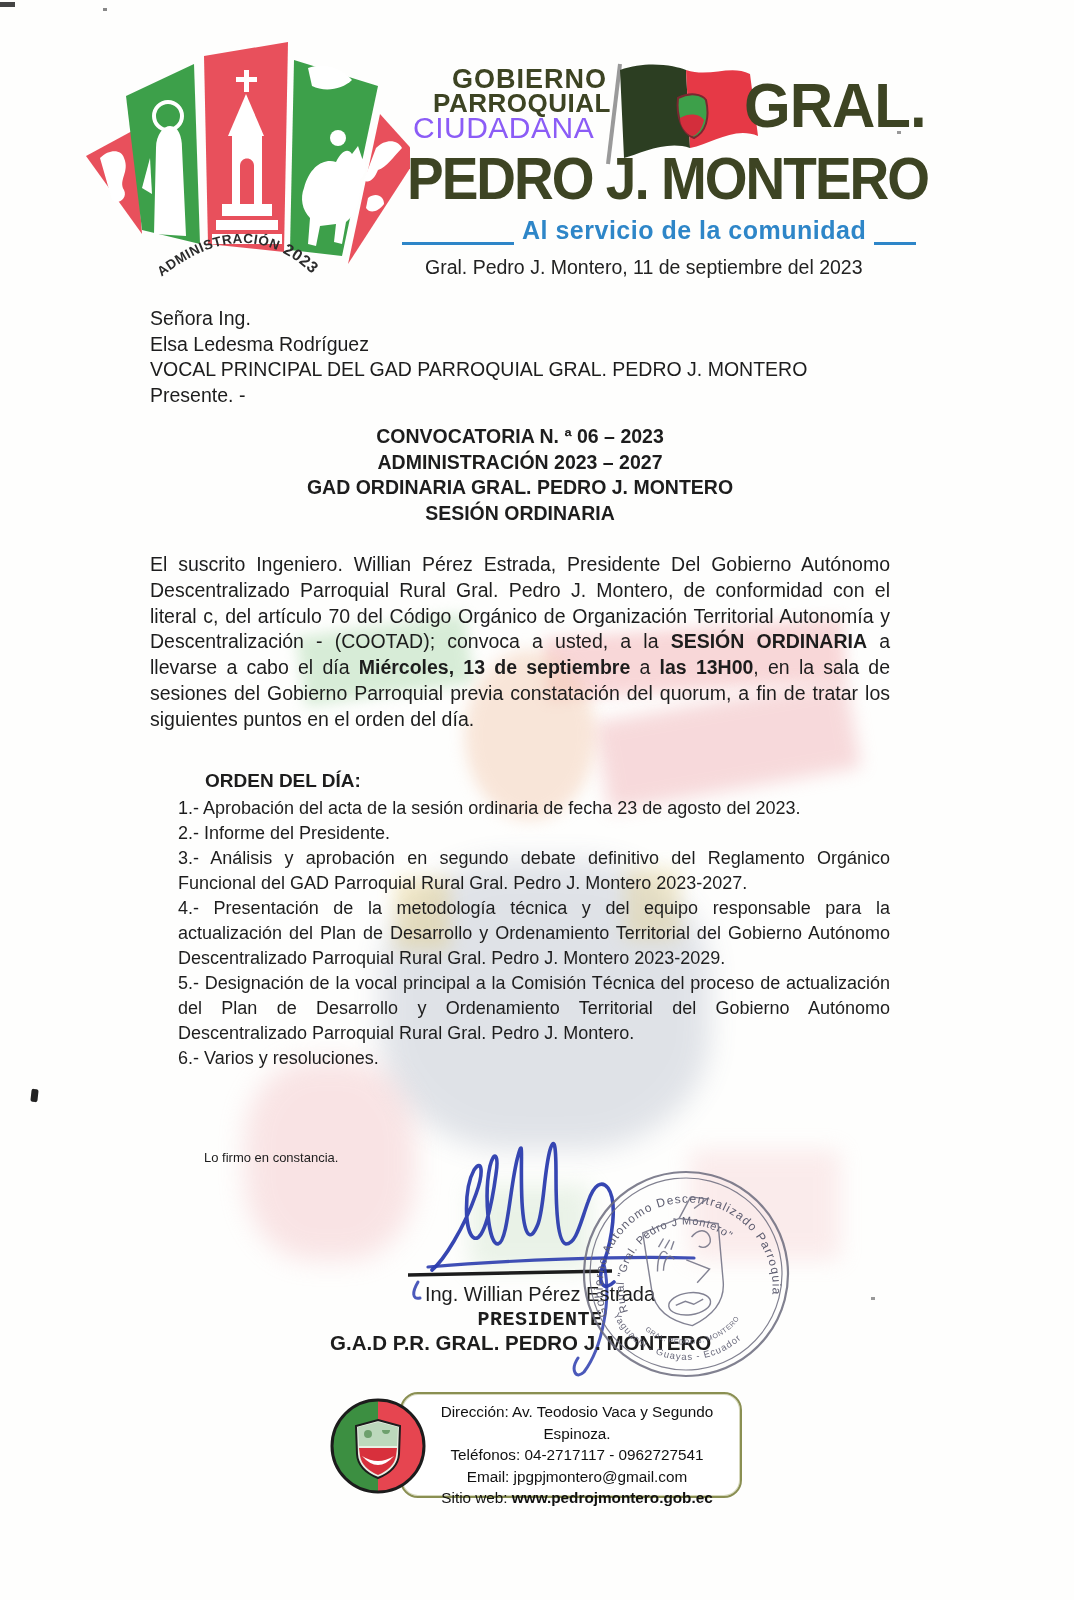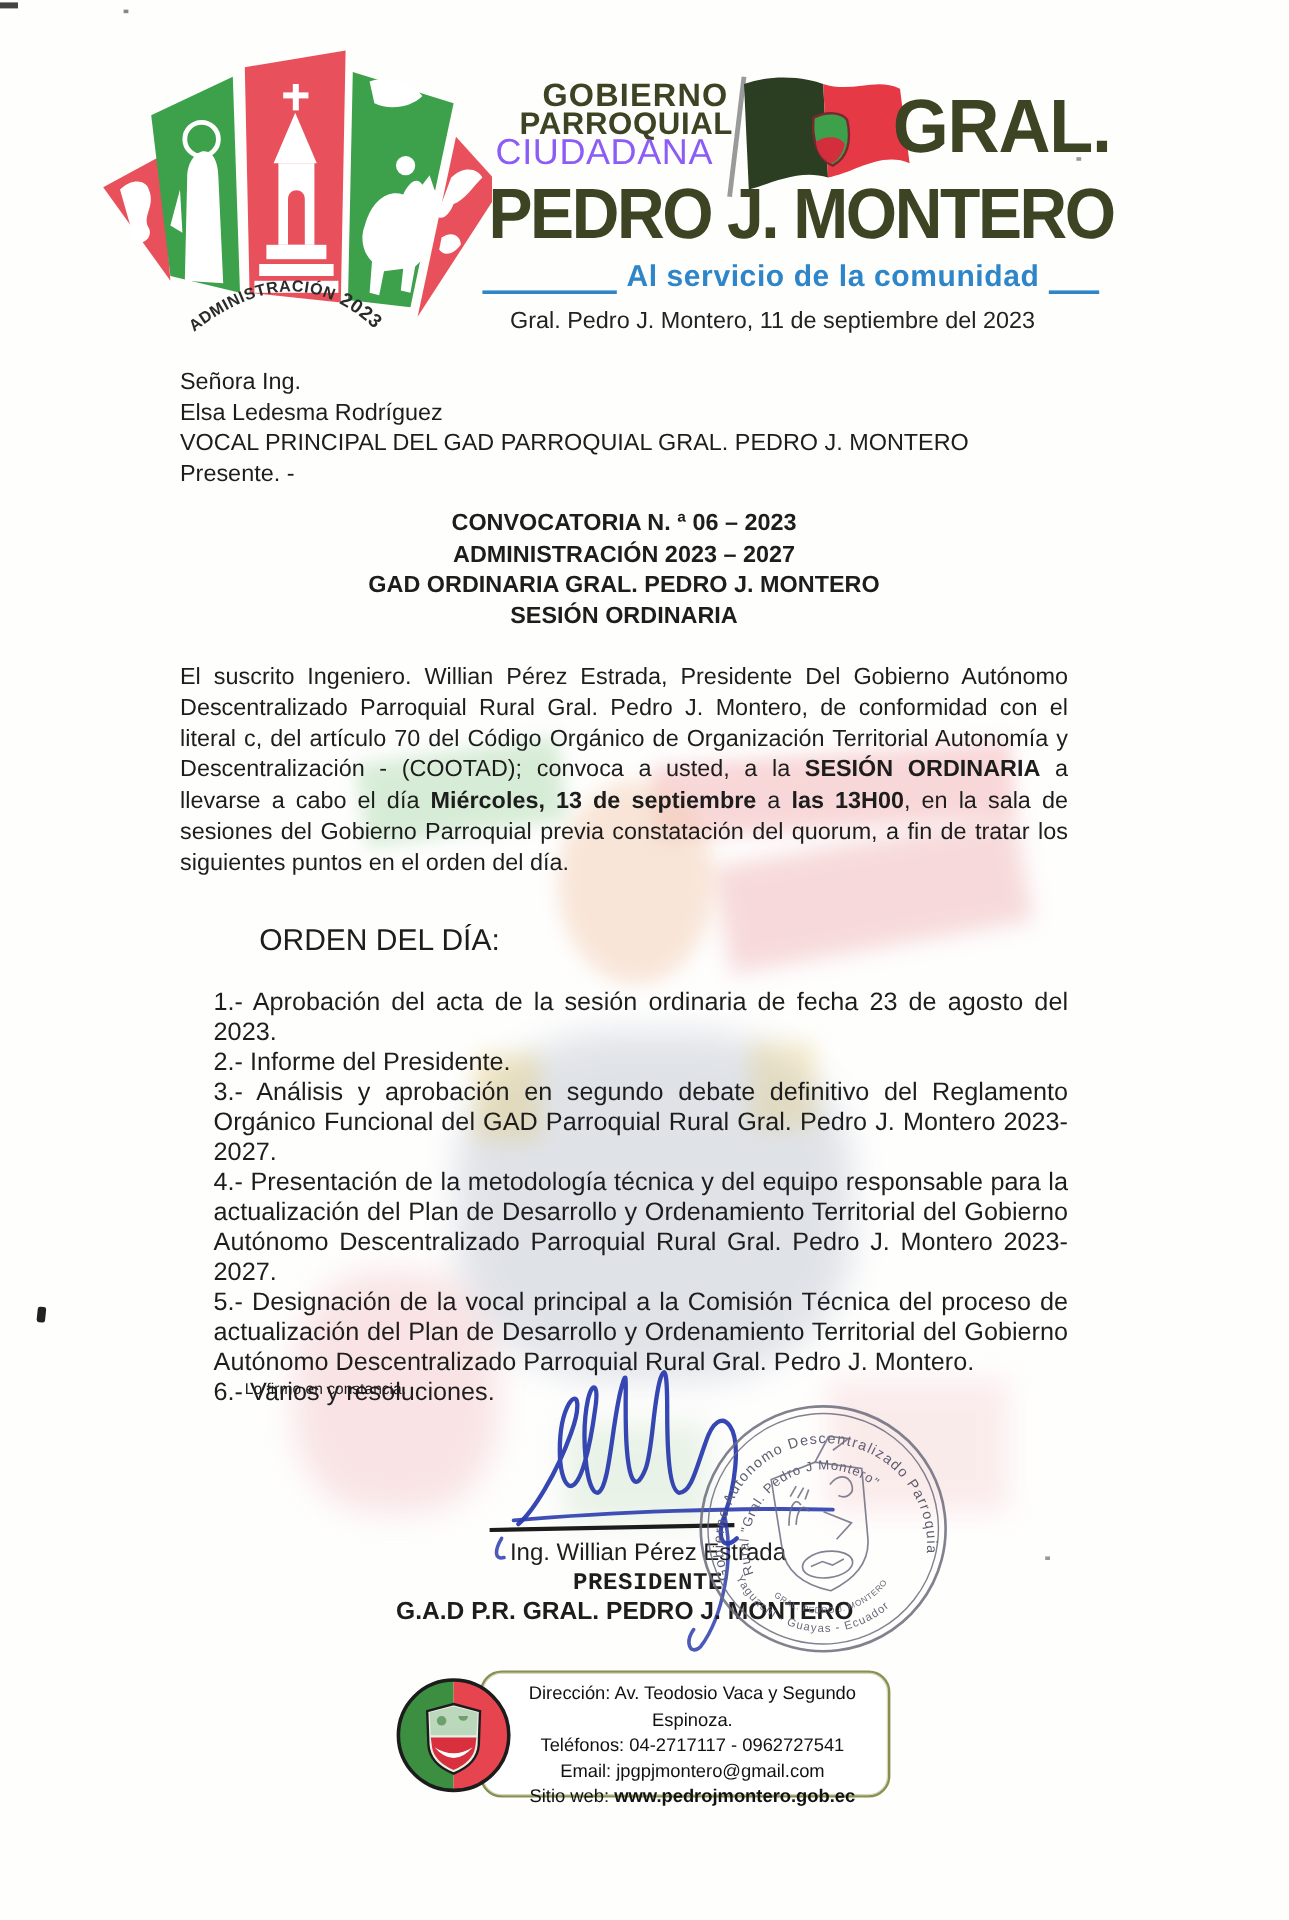--- a/index.html
+++ b/index.html
@@ -20,22 +20,22 @@
   .org-big2{left:407px;top:149px;font-size:55px;letter-spacing:-2px;transform:scaleY(1.08);transform-origin:left top;white-space:nowrap;}
   .tagline-row{left:402px;top:216px;width:490px;display:flex;align-items:flex-end;}
   .tagline-line{height:0;border-top:3px solid #2e86c8;flex:0 0 auto;}
   .tagline-text{color:#2e86c8;font-size:25px;font-weight:700;letter-spacing:0.5px;padding:0 8px;white-space:nowrap;}
   .date-line{left:425px;top:256px;font-size:19.5px;color:#222;}
   
   .recipient{left:150px;top:306px;width:740px;font-size:19.5px;line-height:25.5px;}
   .recipient .bold{font-weight:400;}
   .title-block{left:150px;top:424px;width:740px;text-align:center;font-weight:700;font-size:19.5px;line-height:25.5px;}
   .body-par{left:150px;top:552px;width:740px;font-size:19.5px;line-height:25.8px;text-align:justify;}
-  .agenda-head{left:205px;top:770px;font-size:25px;font-weight:400;margin-left:11px;}
-  .agenda-list{left:178px;top:796px;width:712px;font-size:21px;line-height:25px;text-align:justify;margin-top:27px;}
+  .agenda-head{left:205px;top:770px;font-size:19px;font-weight:700;}
+  .agenda-list{left:178px;top:796px;width:712px;font-size:18px;line-height:25px;text-align:justify;}
   .closing{left:204px;top:1134px;font-size:13px;margin-top:16px;}
   .sig-name{left:330px;top:1283px;width:420px;text-align:center;font-size:20px;}
   .sig-role{left:330px;top:1308px;width:420px;text-align:center;font-size:20px;font-weight:700;letter-spacing:0.5px;font-family:Liberation Mono, monospace;}
   .sig-org{left:330px;top:1331px;width:420px;text-align:left;font-size:20.5px;font-weight:700;}
   
   .wm{position:absolute;pointer-events:none;}
   
   .foot-box{left:400px;top:1392px;width:338px;height:102px;border:2.5px solid #8a8f52;border-radius:18px;
     box-shadow:0 0 0 1px #d6d8bd inset;background:#fff;}
   .foot-text{left:412px;top:1401px;width:330px;text-align:center;font-size:15.3px;line-height:21.5px;color:#111;}
@@ -138,21 +138,21 @@
     <div>SESIÓN ORDINARIA</div>
   </div>
 
   <div class="abs body-par"><span>El suscrito Ingeniero. Willian Pérez Estrada, Presidente Del Gobierno Autónomo Descentralizado Parroquial Rural Gral. Pedro J. Montero, de conformidad con el literal c, del artículo 70 del Código Orgánico de Organización Territorial Autonomía y Descentralización - (COOTAD); convoca a usted, a la </span><strong>SESIÓN ORDINARIA</strong><span> a llevarse a cabo el día </span><strong>Miércoles, 13 de septiembre</strong><span> a </span><strong>las 13H00</strong><span>, en la sala de sesiones del Gobierno Parroquial previa constatación del quorum, a fin de tratar los siguientes puntos en el orden del día.</span></div>
 
   <div class="abs agenda-head">ORDEN DEL DÍA:</div>
   <div class="abs agenda-list">
     <div>1.- Aprobación del acta de la sesión ordinaria de fecha 23 de agosto del 2023.</div>
     <div>2.- Informe del Presidente.</div>
     <div>3.- Análisis y aprobación en segundo debate definitivo del Reglamento Orgánico  Funcional del GAD Parroquial Rural Gral. Pedro J. Montero 2023-2027.</div>
-    <div>4.- Presentación de la metodología técnica y del equipo responsable para la actualización del Plan de Desarrollo y Ordenamiento Territorial del Gobierno Autónomo Descentralizado Parroquial Rural Gral. Pedro J. Montero 2023-2027.</div>
+    <div>4.- Presentación de la metodología técnica y del equipo responsable para la actualización del Plan de Desarrollo y Ordenamiento Territorial del Gobierno Autónomo Descentralizado Parroquial Rural Gral. Pedro J. Montero 2023-2029.</div>
     <div>5.- Designación de la vocal principal a la Comisión Técnica del proceso de actualización del Plan de Desarrollo y Ordenamiento Territorial del Gobierno Autónomo Descentralizado Parroquial Rural Gral. Pedro J. Montero.</div>
     <div>6.- Varios y resoluciones.</div>
   </div>
 
   <div class="abs closing">Lo firmo en constancia.</div>
 
   <svg class="abs" style="left:398px;top:1132px;" width="335" height="250" viewBox="0 0 335 250">
     <line x1="10" y1="143" x2="214" y2="139" stroke="#1c1c1c" stroke-width="3.5"></line>
     <path d="M34 138 C46 128 66 96 78 62 C86 40 84 26 76 38 C66 56 66 100 76 106 C86 110 94 72 98 42 C101 22 96 18 92 34 C86 62 90 112 100 112 C110 110 112 52 120 24 C126 2 122 28 124 70 C126 104 132 112 140 92 C146 76 146 40 152 18 C157 2 158 18 158 44 C158 80 160 110 168 112 C178 112 182 92 190 70 C196 52 204 48 210 56 C220 70 214 108 206 130 C198 152 206 160 216 150" fill="none" stroke="#2b3cae" stroke-width="3.6" stroke-linecap="round" opacity="0.95"></path>
     <path d="M30 135 C110 128 220 124 296 126" fill="none" stroke="#2b3cae" stroke-width="3.2" stroke-linecap="round" opacity="0.9"></path>

